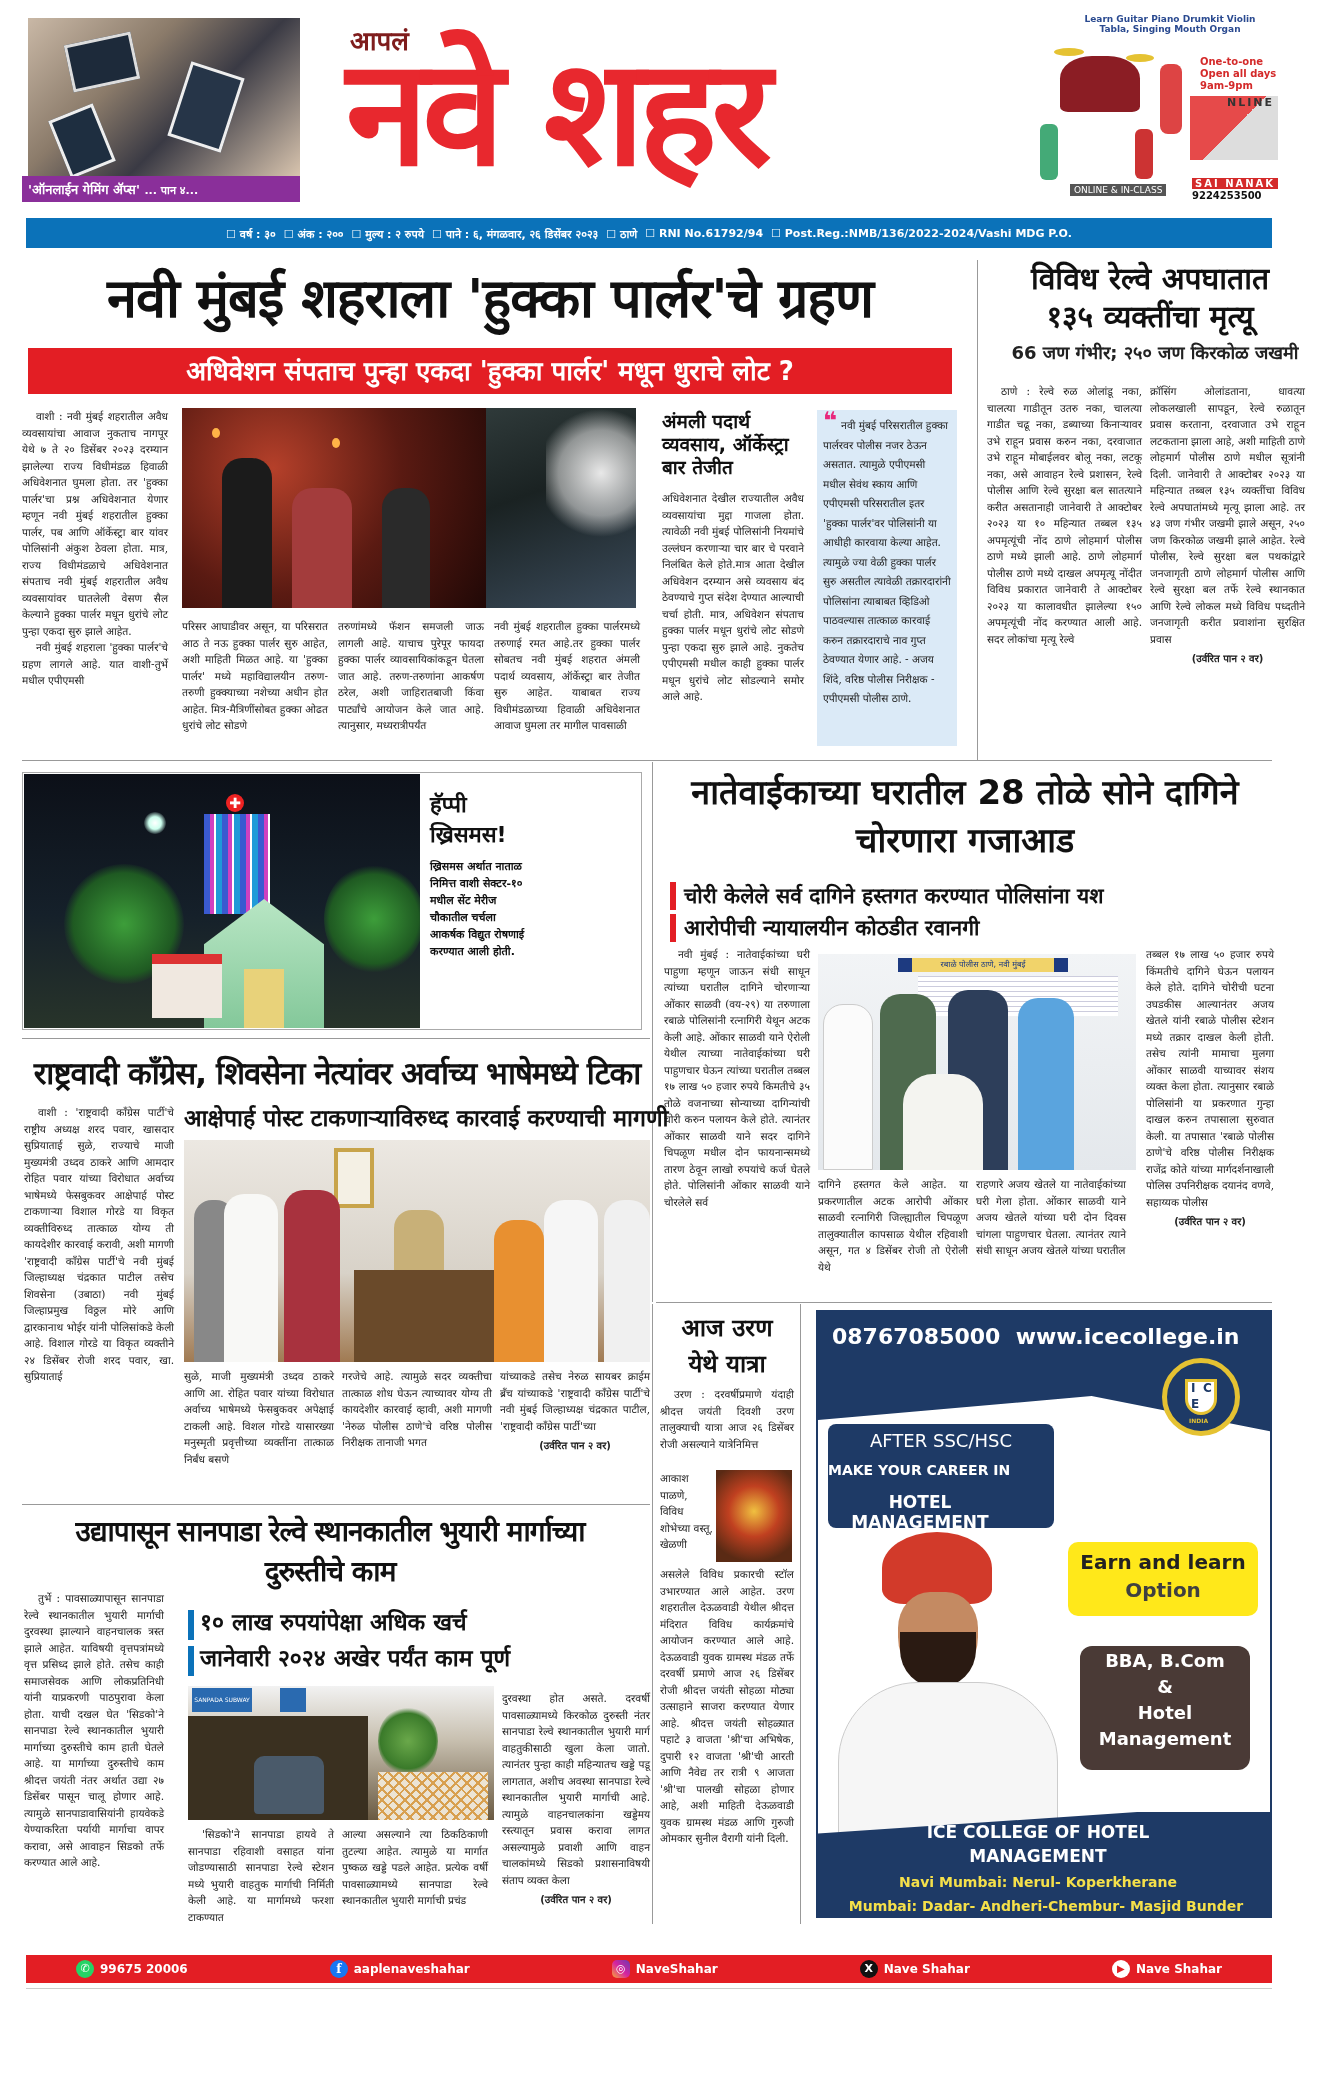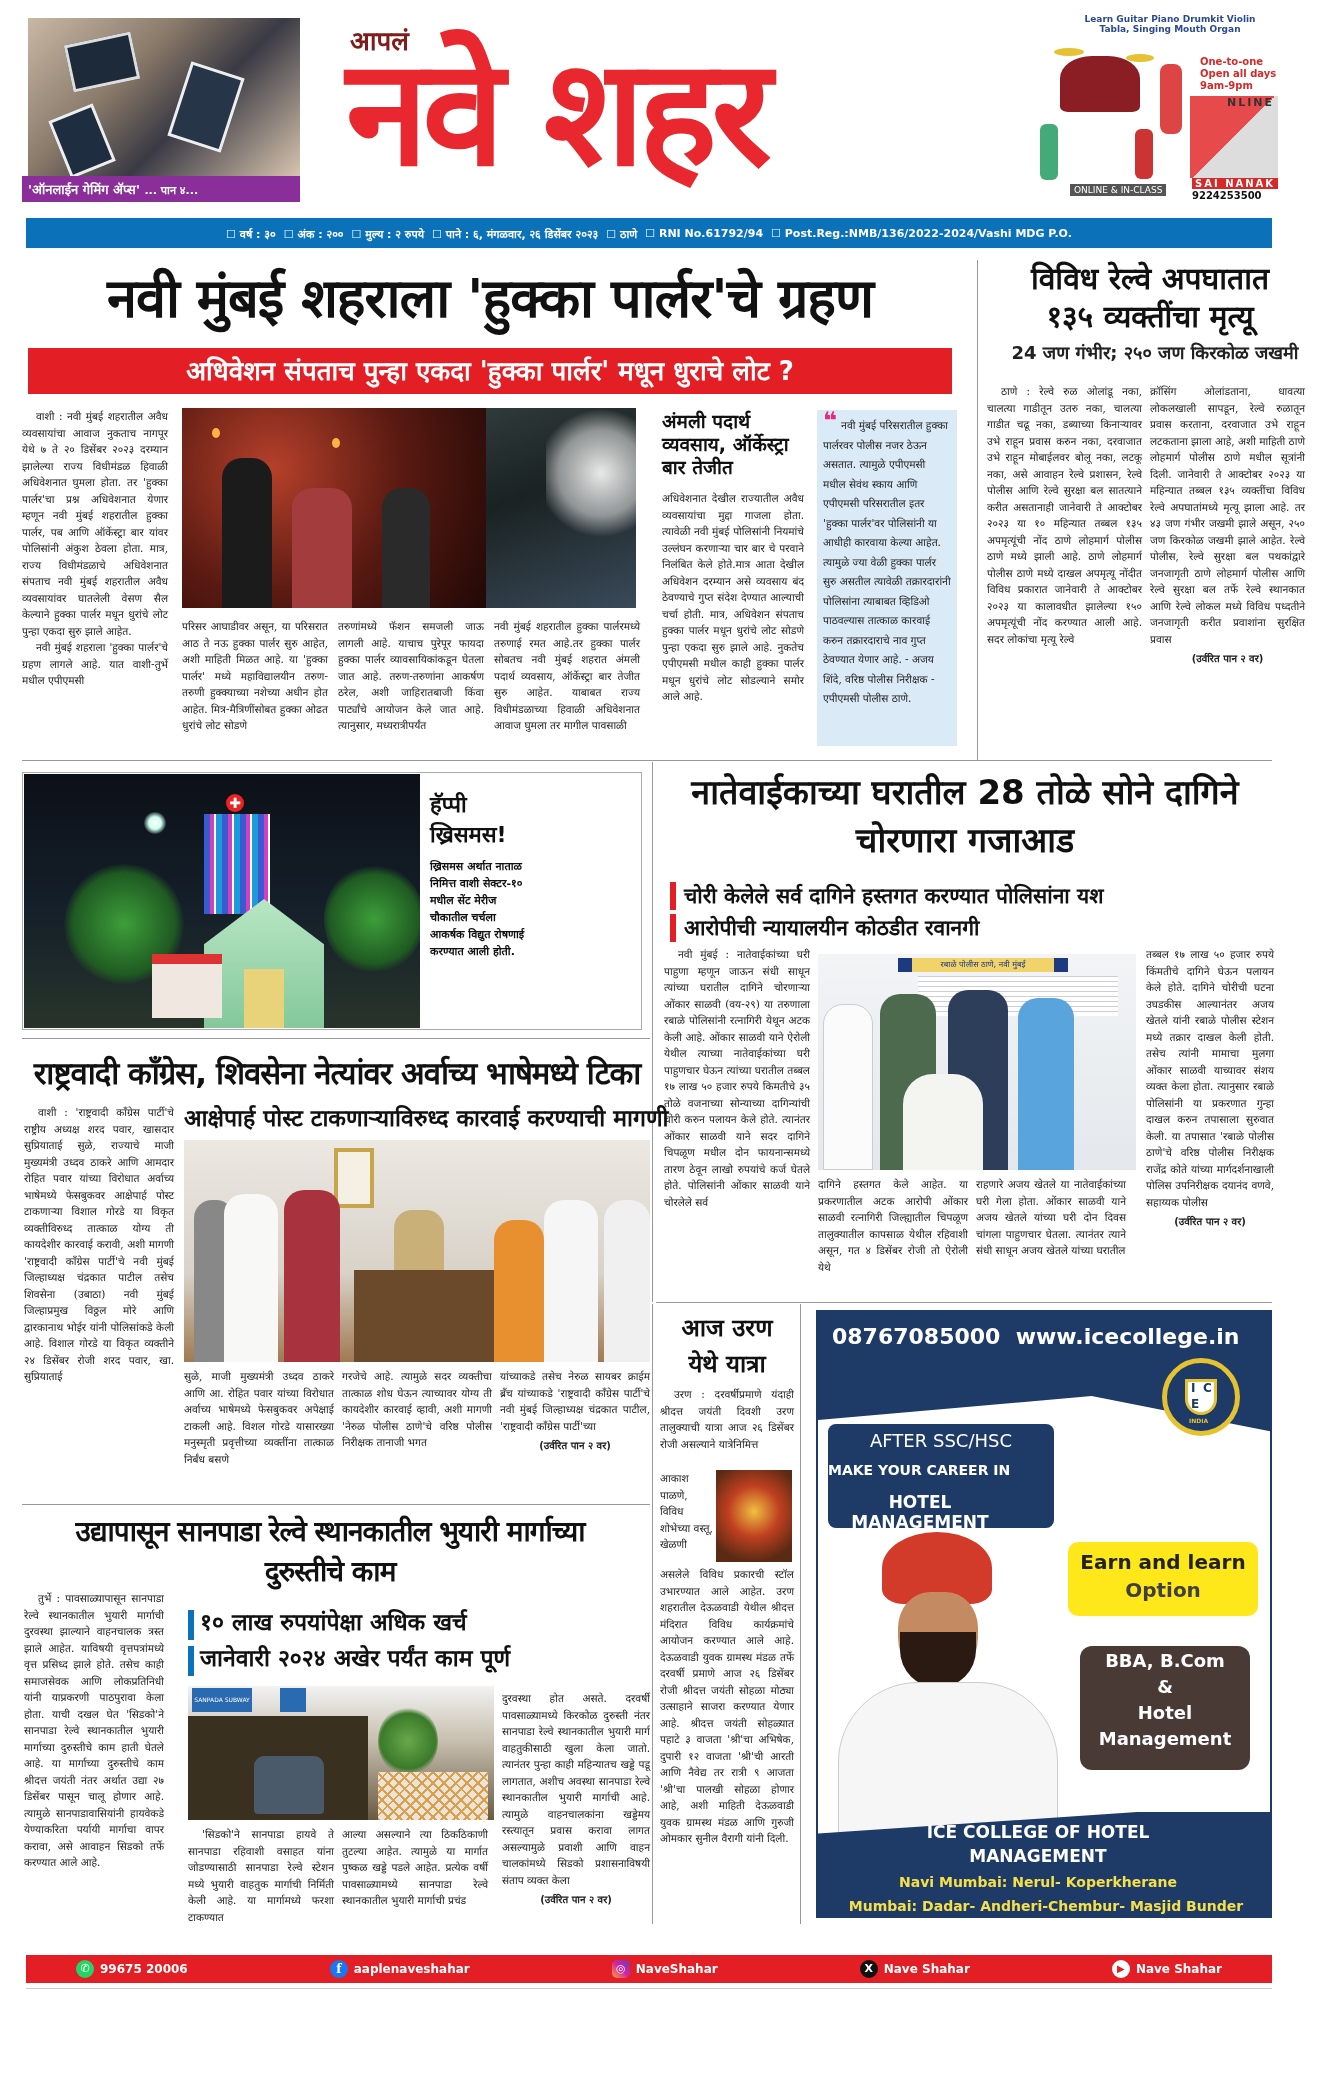--- a/index.html
+++ b/index.html
@@ -36,21 +36,21 @@
   <div class="abs" style="left:24px;top:34px;width:30px;height:8px;border-radius:50%;background:#e5c232"></div>
   <div class="abs" style="left:96px;top:40px;width:28px;height:8px;border-radius:50%;background:#e5c232"></div>
   <div class="abs" style="left:130px;top:50px;width:22px;height:70px;background:#d44;border-radius:8px"></div>
   <div class="abs" style="left:105px;top:115px;width:18px;height:50px;background:#c33;border-radius:6px"></div>
   <div class="abs" style="left:10px;top:110px;width:18px;height:56px;background:#4a7;border-radius:6px"></div>
   <div class="abs" style="left:170px;top:42px;color:#d42a2a;font-weight:bold;font-size:10px;line-height:12px">
     <div>One-to-one</div>
     <div>Open all days</div>
     <div>9am-9pm</div>
   </div>
-  <div class="abs" style="left:160px;top:82px;width:88px;height:82px;background:linear-gradient(135deg,#e64a4a 50%,#ddd 50%)">
+  <div class="abs" style="left:160px;top:82px;width:88px;height:64px;background:linear-gradient(135deg,#e64a4a 50%,#ddd 50%)">
     <div style="font-size:11px;font-weight:bold;color:#333;text-align:right;padding-right:4px;letter-spacing:2px">NLINE</div>
   </div>
   <div class="abs" style="left:162px;top:164px;font-size:10px;color:#fff;background:#d42a2a;font-weight:bold;padding:0 3px;letter-spacing:2px">SAI NANAK</div>
   <div class="abs" style="left:162px;top:176px;font-size:10px;color:#111;font-weight:bold">9224253500</div>
   <div class="abs" style="left:40px;top:170px;font-size:9px;color:#fff;background:#555;padding:1px 4px">ONLINE &amp; IN-CLASS</div>
 </div>
 
 <div class="abs" style="left:26px;top:218px;width:1246px;height:30px;background:#0b72b9;display:flex;justify-content:center;align-items:center;gap:8px;color:#fff;font-size:11px;font-weight:bold">
   <span>☐ <span>वर्ष : ३०</span></span>
   <span>☐ <span>अंक : २००</span></span>
@@ -96,21 +96,21 @@
 
 <div class="abs" style="left:817px;top:410px;width:140px;height:336px;background:#dbeaf7;padding:4px 6px">
   <span style="color:#e8287c;font-size:24px;font-weight:bold;line-height:14px;float:left;margin-right:4px">❝</span>
   <span class="body-text" style="font-size:10.5px">नवी मुंबई परिसरातील हुक्का पार्लरवर पोलीस नजर ठेऊन असतात. त्यामुळे एपीएमसी मधील सेवंथ स्काय आणि एपीएमसी परिसरातील इतर 'हुक्का पार्लर'वर पोलिसांनी या आधीही कारवाया केल्या आहेत. त्यामुळे ज्या वेळी हुक्का पार्लर सुरु असतील त्यावेळी तक्रारदारांनी पोलिसांना त्याबाबत व्हिडिओ पाठवल्यास तात्काळ कारवाई करुन तक्रारदाराचे नाव गुप्त ठेवण्यात येणार आहे. - अजय शिंदे, वरिष्ठ पोलीस निरीक्षक - एपीएमसी पोलीस ठाणे.</span>
 </div>
 
 <div class="vline" style="left:977px;top:260px;height:500px"></div>
 
 <div class="abs" style="left:985px;top:260px;width:330px;text-align:center;font-size:30px;font-weight:bold;color:#111;line-height:38px">विविध रेल्वे अपघातात</div>
 <div class="abs" style="left:985px;top:298px;width:330px;text-align:center;font-size:30px;font-weight:bold;color:#111;line-height:38px">१३५ व्यक्तींचा मृत्यू</div>
-<div class="abs" style="left:985px;top:340px;width:340px;text-align:center;font-size:18px;font-weight:bold;color:#222;line-height:26px">24 जण गंभीर; २५० जण किरकोळ जखमी</div>
+<div class="abs" style="left:985px;top:340px;width:340px;text-align:center;font-size:18px;font-weight:bold;color:#222;line-height:26px">66 जण गंभीर; २५० जण किरकोळ जखमी</div>
 <div class="abs body-text" style="left:987px;top:383px;width:155px">
     <p>ठाणे : रेल्वे रुळ ओलांडू नका, चालत्या गाडीतून उतरु नका, चालत्या गाडीत चढू नका, डब्याच्या किनाऱ्यावर उभे राहून प्रवास करुन नका, दरवाजात उभे राहून मोबाईलवर बोलू नका, लटकू नका, असे आवाहन रेल्वे प्रशासन, रेल्वे पोलीस आणि रेल्वे सुरक्षा बल सातत्याने करीत असतानाही जानेवारी ते आक्टोबर २०२३ या १० महिन्यात तब्बल १३५ अपमृत्यूंची नोंद ठाणे लोहमार्ग पोलीस ठाणे मध्ये झाली आहे. ठाणे लोहमार्ग पोलीस ठाणे मध्ये दाखल अपमृत्यू नोंदीत विविध प्रकारात जानेवारी ते आक्टोबर २०२३ या कालावधीत झालेल्या १५० अपमृत्यूंची नोंद करण्यात आली आहे. सदर लोकांचा मृत्यू रेल्वे</p>
   </div>
 <div class="abs body-text" style="left:1150px;top:383px;width:155px">
   <p style="text-indent:0">क्रॉसिंग ओलांडताना, धावत्या लोकलखाली सापडून, रेल्वे रुळातून प्रवास करताना, दरवाजात उभे राहून लटकताना झाला आहे, अशी माहिती ठाणे लोहमार्ग पोलीस ठाणे मधील सूत्रांनी दिली. जानेवारी ते आक्टोबर २०२३ या महिन्यात तब्बल १३५ व्यक्तींचा विविध रेल्वे अपघातांमध्ये मृत्यू झाला आहे. तर ४३ जण गंभीर जखमी झाले असून, २५० जण किरकोळ जखमी झाले आहेत. रेल्वे पोलीस, रेल्वे सुरक्षा बल पथकांद्वारे जनजागृती ठाणे लोहमार्ग पोलीस आणि रेल्वे सुरक्षा बल तर्फे रेल्वे स्थानकात आणि रेल्वे लोकल मध्ये विविध पध्दतीने जनजागृती करीत प्रवाशांना सुरक्षित प्रवास</p>
   <p class="cont">(उर्वरित पान २ वर)</p>
 </div>
 
 <div class="hline" style="left:22px;top:760px;width:1250px"></div>
 

